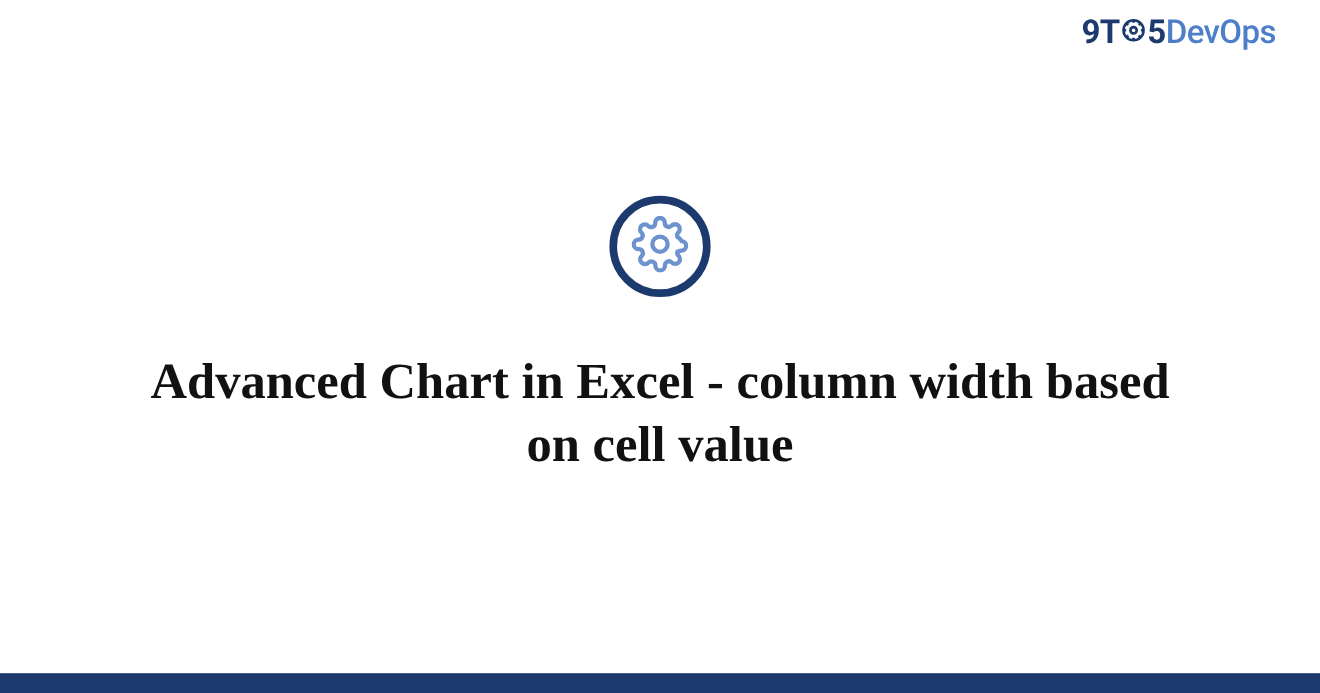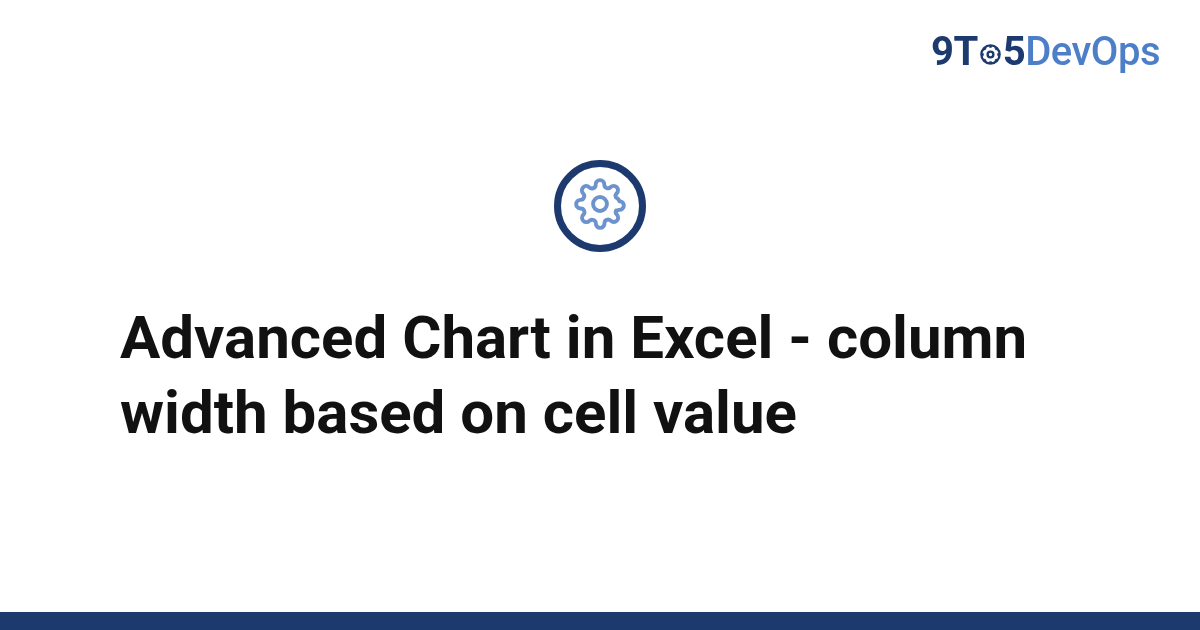--- a/index.html
+++ b/index.html
@@ -10,23 +10,23 @@
     body {
       width: 1200px;
       height: 630px;
       background: #ffffff;
       font-family: -apple-system, BlinkMacSystemFont, "Segoe UI", Roboto, Helvetica, Arial, sans-serif;
       position: relative;
       overflow: hidden;
     }
     .logo {
       position: absolute;
-      top: 28px;
+      top: 12px;
       right: 40px;
-      font-size: 40px;
+      font-size: 30px;
       font-weight: 600;
       letter-spacing: -0.5px;
     }
     .logo .nine {
       color: #1c3a6e;
       font-weight: 700;
     }
     .logo .t {
       color: #1c3a6e;
       font-weight: 700;
@@ -63,25 +63,27 @@
       height: 92px;
       border-radius: 50%;
       border: 7px solid #1c3a6e;
       display: flex;
       align-items: center;
       justify-content: center;
       margin-bottom: 48px;
       margin-top: -20px;
     }
     .headline {
-      font-size: 60px;
+      font-size: 46px;
       font-weight: 700;
       color: #111;
+      text-align: center;
       line-height: 1.25;
       max-width: 960px;
+      font-family: Liberation Serif, serif;
     }
     .footer-bar {
       position: absolute;
       left: 0;
       bottom: 0;
       width: 100%;
       height: 18px;
       background: #1c3a6e;
     }
   </style>

